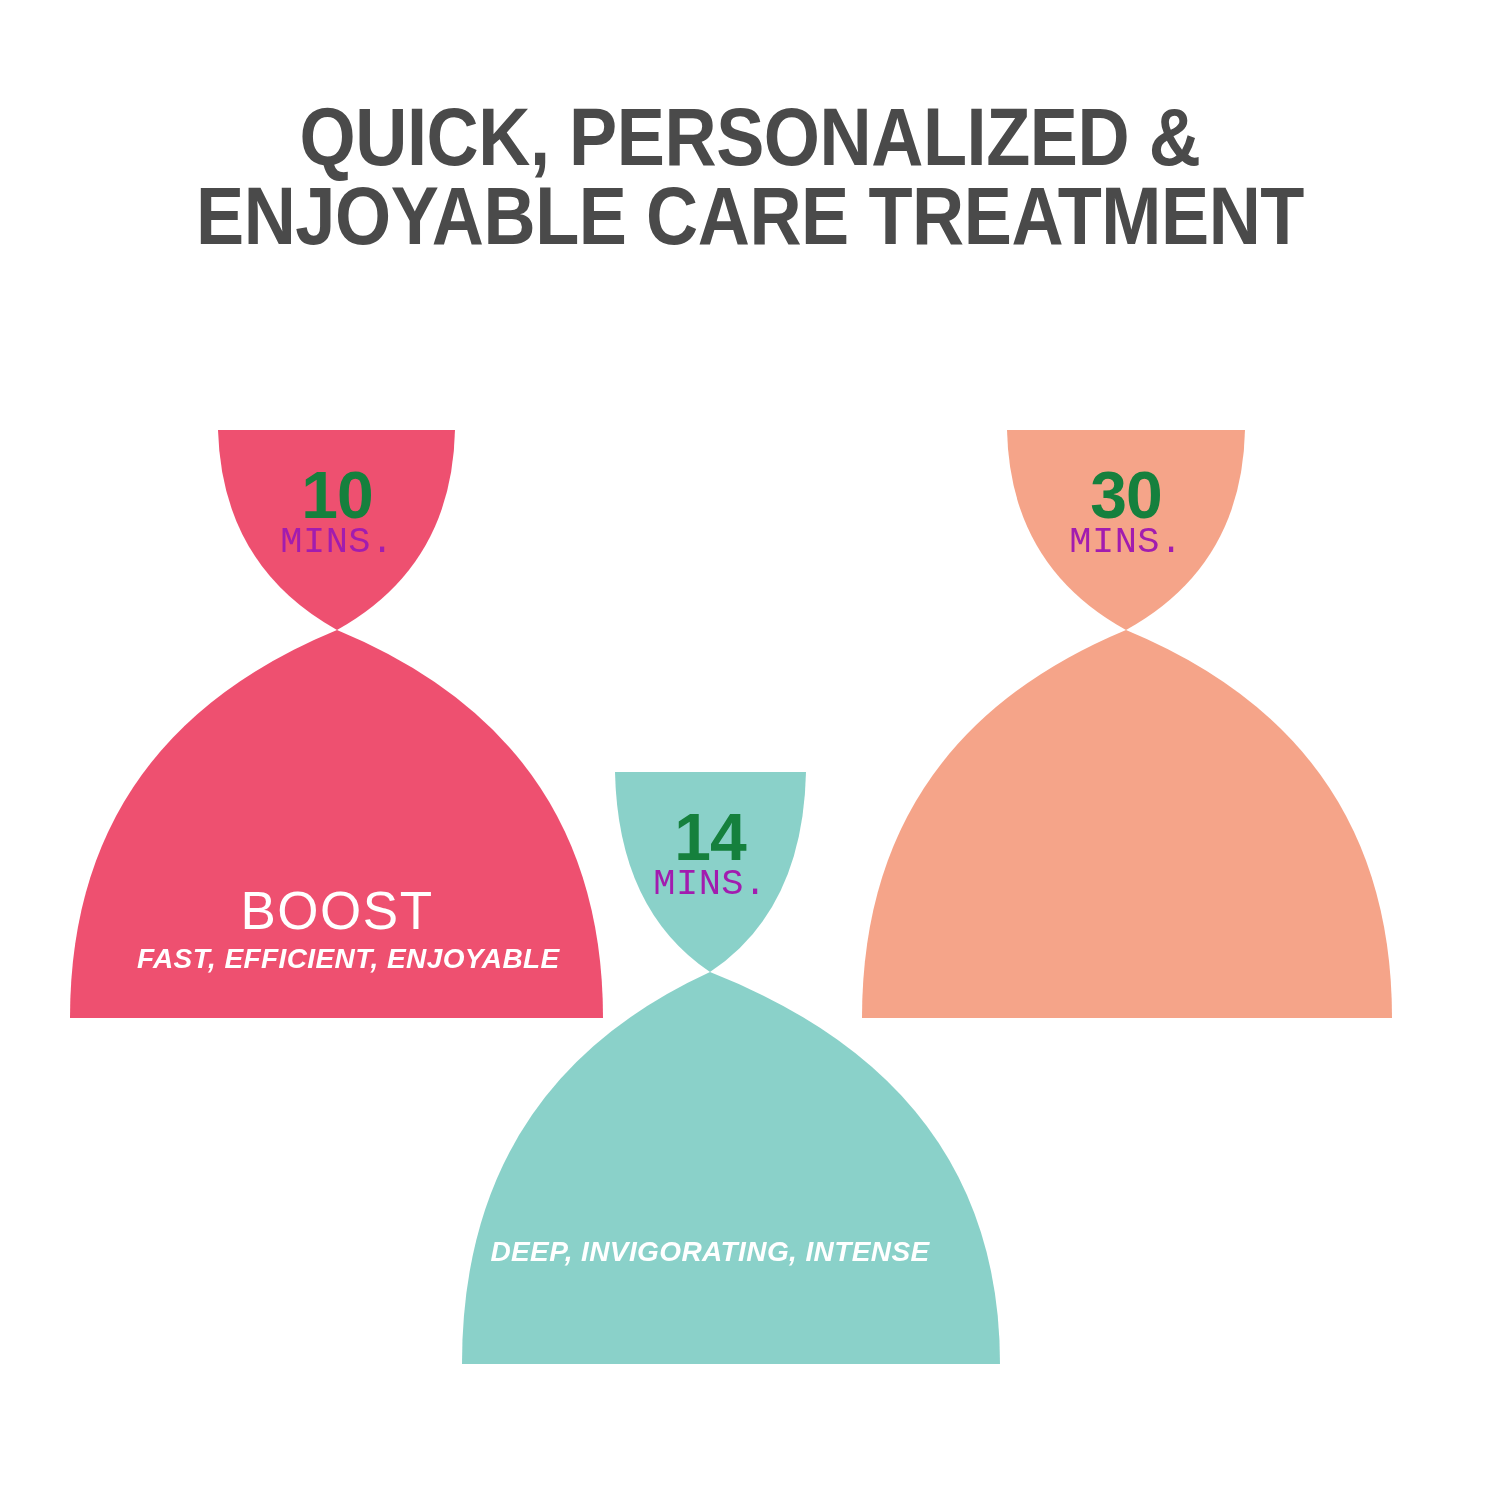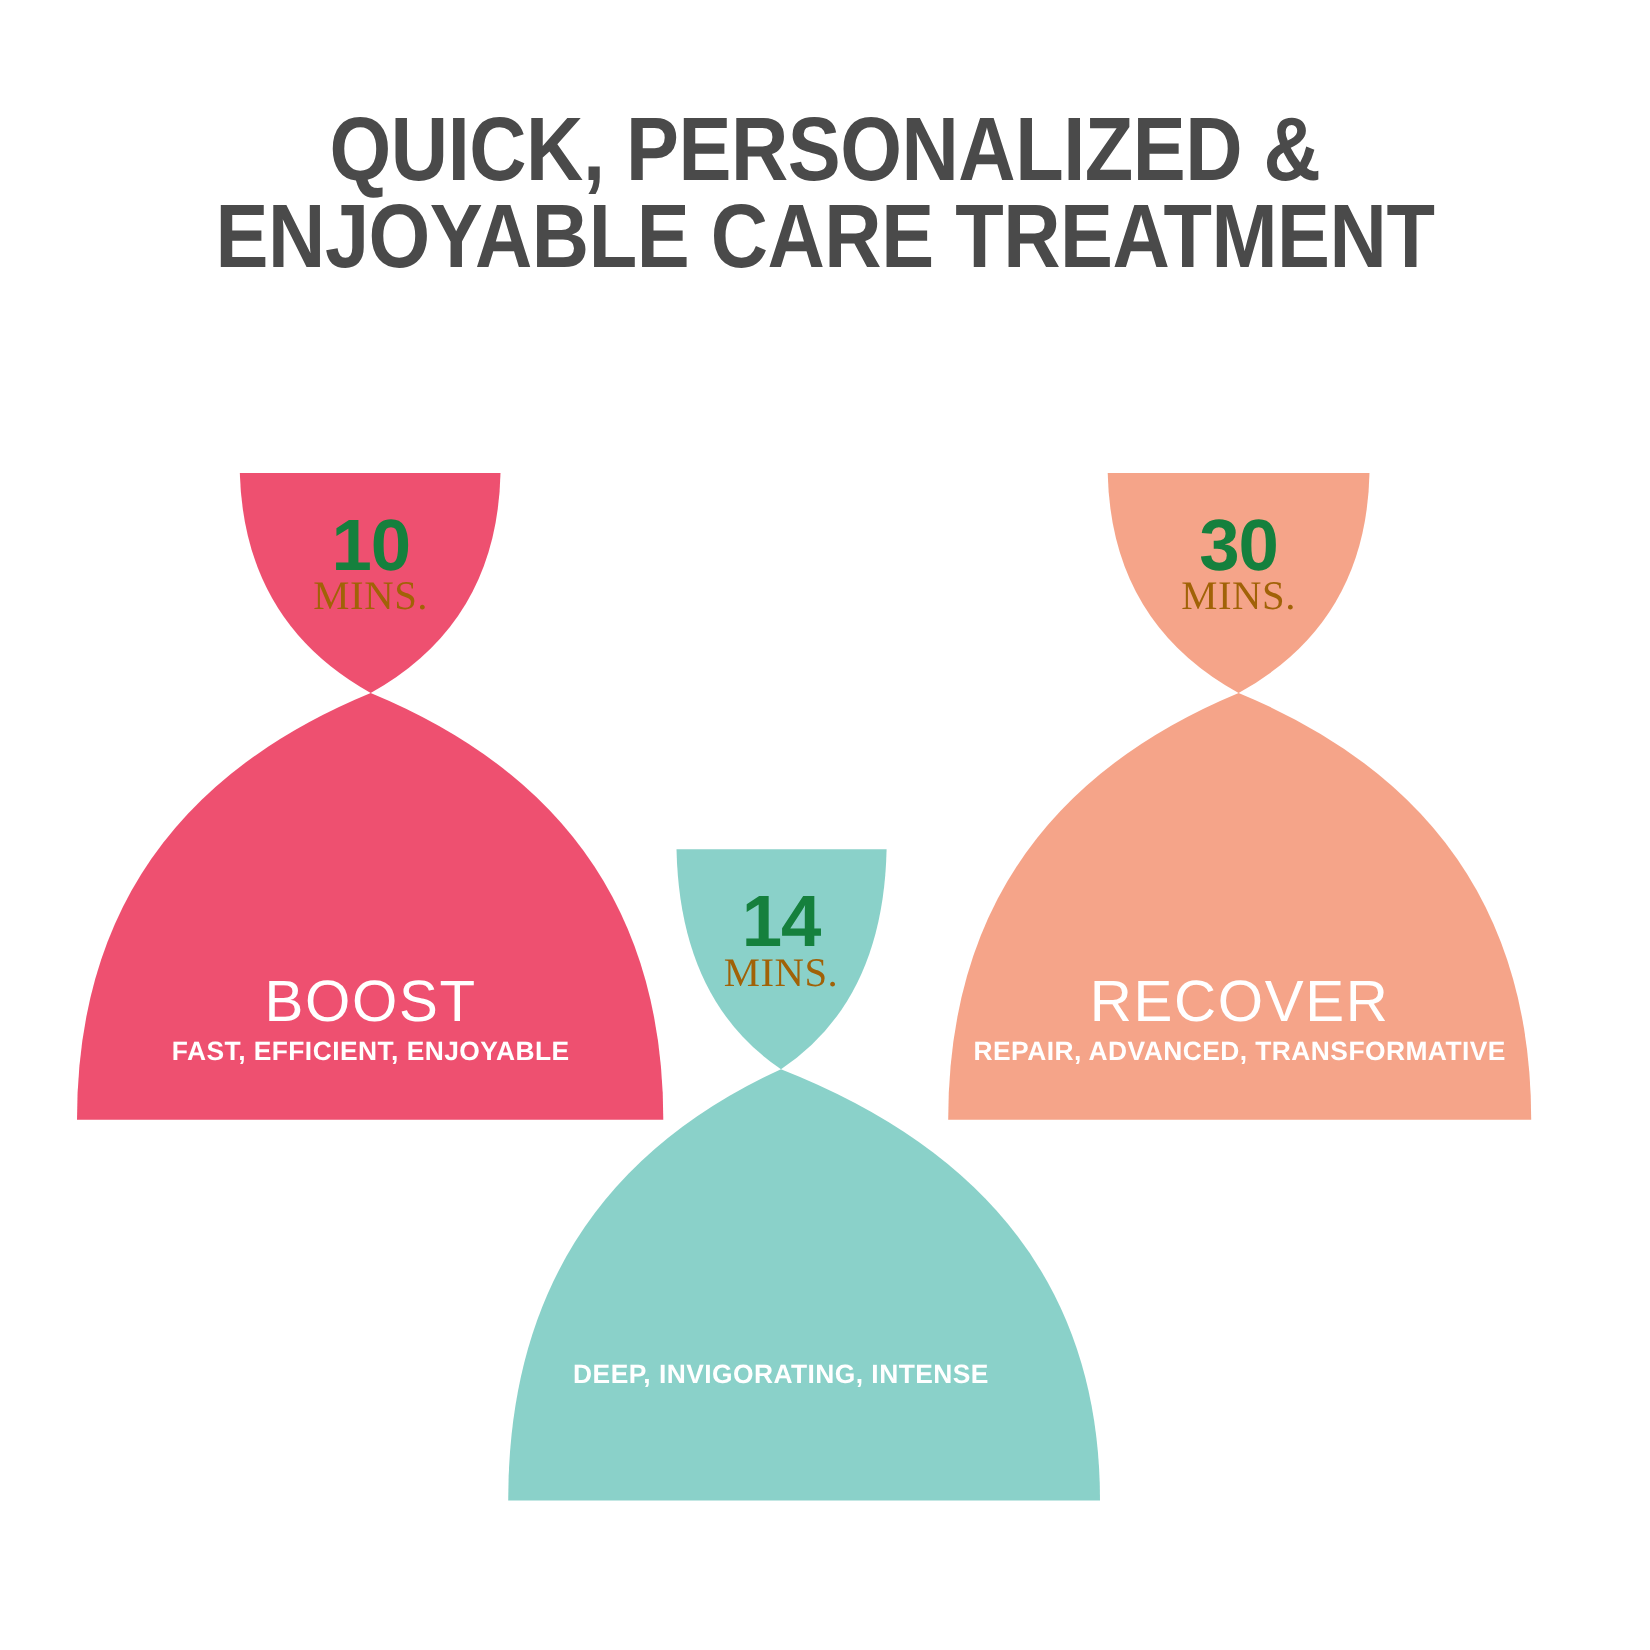--- a/index.html
+++ b/index.html
@@ -64,44 +64,45 @@
   .mins-number {
     display: block;
     font-family: "Liberation Sans Narrow", "Liberation Sans", sans-serif;
     font-weight: bold;
     font-size: 66px;
     letter-spacing: -1px;
     color: #15803d;
   }
   .mins-label {
     display: block;
-    font-family: Liberation Serif, serif;
+    font-family: Liberation Mono, monospace;
     font-weight: normal;
     font-size: 37px;
     letter-spacing: 0.5px;
-    color: #a16207;
+    color: #a21caf;
     margin-top: -4px;
   }
   .name-group { line-height: 1; }
   .hg-name {
     display: block;
     font-family: "Liberation Sans Narrow", "Liberation Sans", sans-serif;
     font-weight: normal;
     font-size: 53px;
     letter-spacing: 1.5px;
     color: #ffffff;
   }
   .hg-tagline {
     display: block;
     font-family: "Liberation Sans Narrow", "Liberation Sans", sans-serif;
     font-weight: bold;
-    font-size: 24px;
+    font-size: 28px;
     letter-spacing: 0.4px;
     color: #ffffff;
     margin-top: 8px;
+    font-style: italic;
   }
 </style>
 </head>
 <body style="background: rgb(255, 255, 255);">
 
 <div id="infographic" style="background: rgb(255, 255, 255);">
 
   <div id="title-block">
     <span class="title-line" style="color: rgb(74, 74, 74);">QUICK, PERSONALIZED &amp;</span>
     <span class="title-line" style="color: rgb(74, 74, 74);">ENJOYABLE CARE TREATMENT</span>
@@ -144,18 +145,14 @@
 
   <div class="hg-text name-group" style="left:481px; top:1230px; width:458px;">
     <span class="hg-tagline">DEEP, INVIGORATING, INTENSE</span>
   </div>
 
   <div class="hg-text mins-group" style="left:976px; top:462px; width:300px;">
     <span class="mins-number">30</span>
     <span class="mins-label">MINS.</span>
   </div>
 
-  <div class="hg-text name-group" style="left:877px; top:884px; width:500px;">
-    <span class="hg-name">RECOVER</span>
-    <span class="hg-tagline">REPAIR, ADVANCED, TRANSFORMATIVE</span>
-  </div>
 
 </div>
 
 </body></html>

